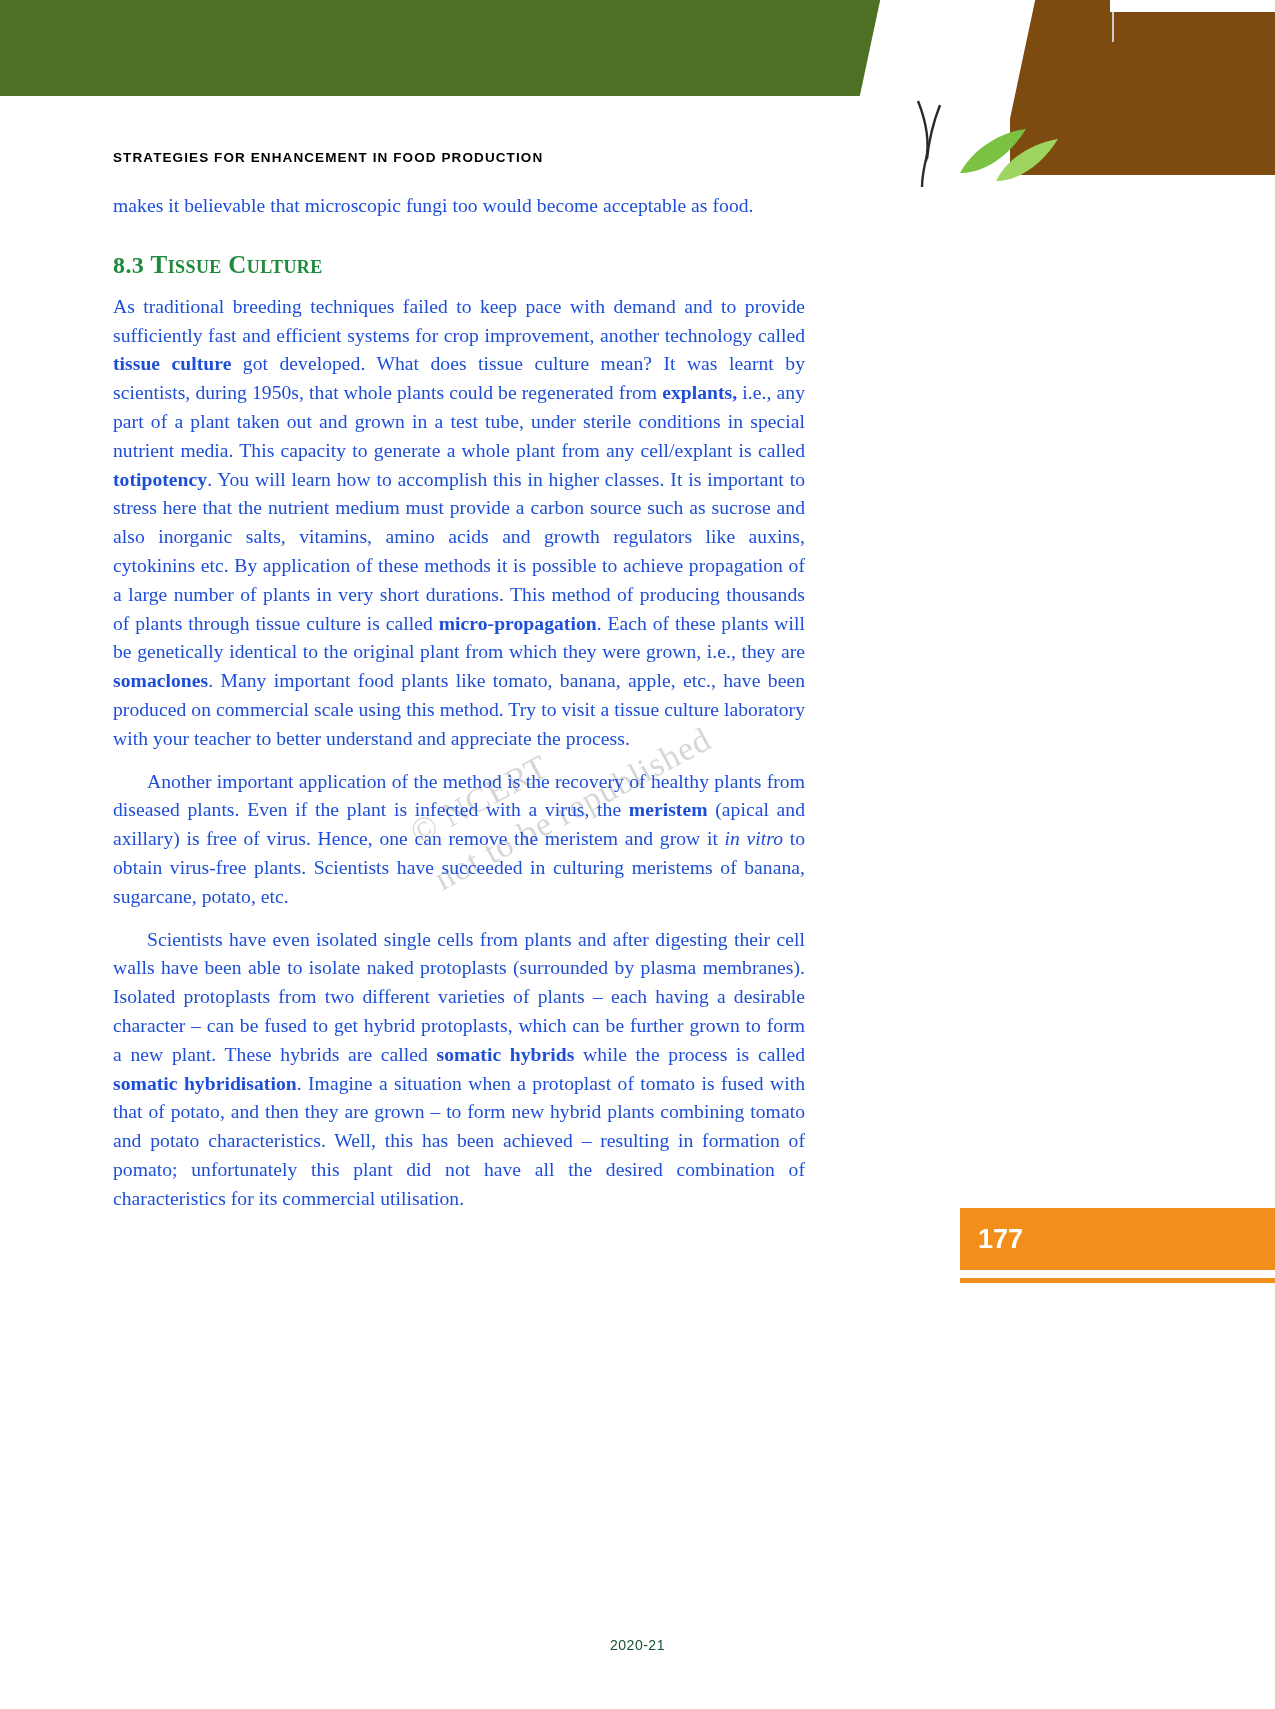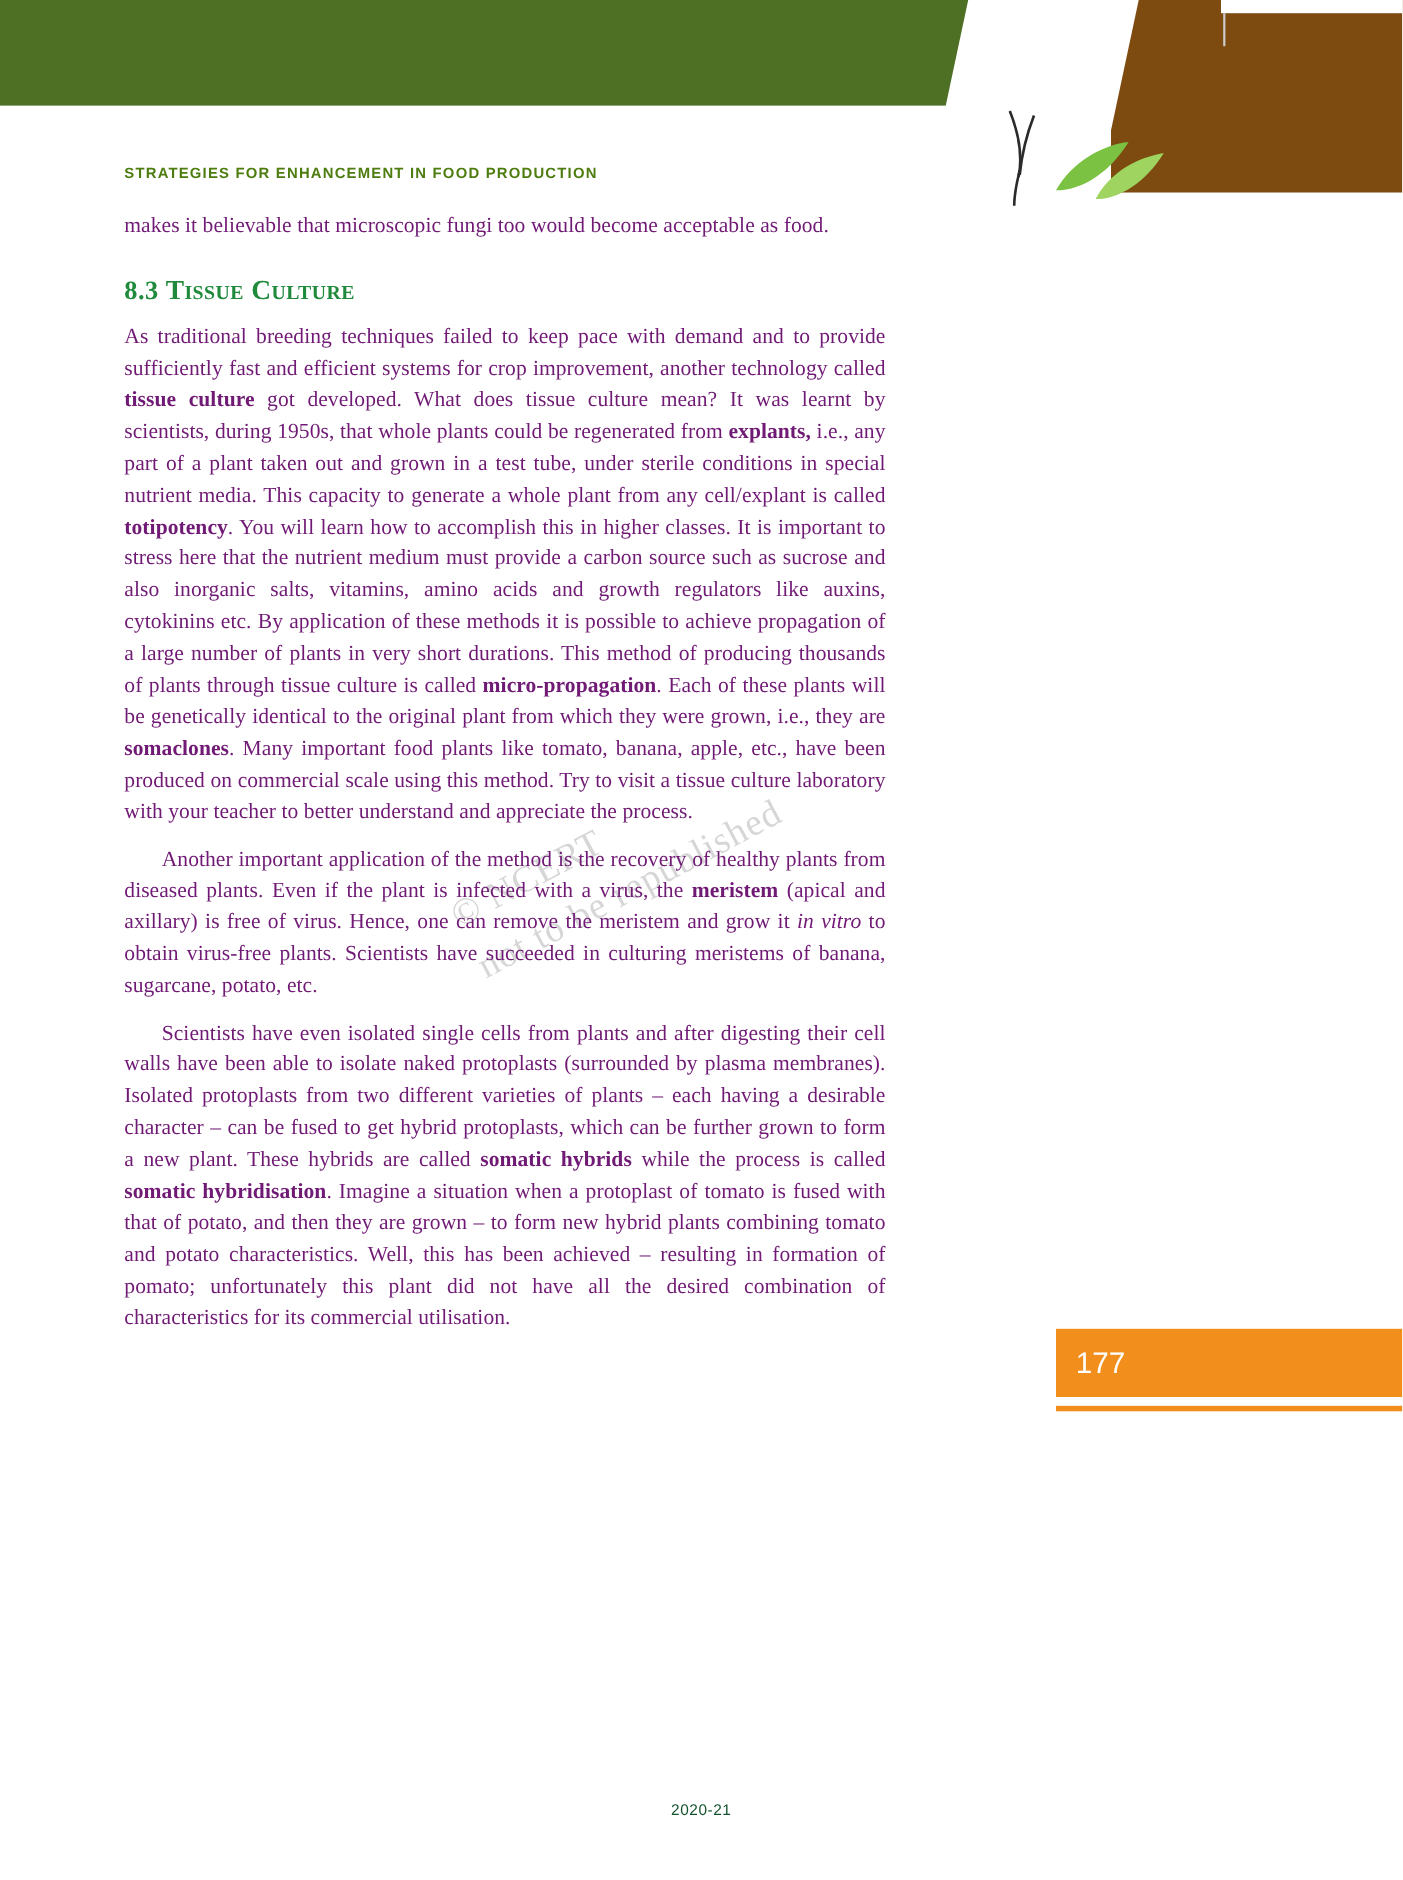--- a/index.html
+++ b/index.html
@@ -76,21 +76,21 @@
   .page-num-badge {
     position: absolute;
     left: 960px;
     top: 1208px;
     width: 315px;
     height: 62px;
     background: #f28f1c;
     color: #ffffff;
     font-family: "Liberation Sans", sans-serif;
     font-size: 27px;
-    font-weight: normal;
+    font-weight: bold;
     display: flex;
     align-items: center;
     padding-left: 18px;
     box-sizing: border-box;
   }
   .page-num-rule {
     position: absolute;
     left: 960px;
     top: 1278px;
     width: 315px;
@@ -99,38 +99,38 @@
   }
 
   
   .running-head {
     position: absolute;
     left: 113px;
     top: 150px;
     font-family: "Liberation Sans", sans-serif;
     font-size: 13.5px;
     letter-spacing: 1.1px;
-    color: #4d7c0f;
+    color: #000000;
     font-weight: bold;
     white-space: nowrap;
   }
 
   
   .content {
     position: absolute;
     left: 113px;
     top: 192px;
     width: 692px;
   }
   p {
     margin: 0 0 0 0;
     font-size: 19.6px;
     line-height: 28.8px;
     text-align: justify;
-    color: #701a75;
+    color: #1d4ed8;
     letter-spacing: 0.05px;
   }
   p.indent { text-indent: 34px; }
   p.spaced { margin-top: 14px; }
 
   .heading {
     margin: 30px 0 14px 0;
     color: #1f8a3b;
     font-family: "Liberation Serif", serif;
     font-weight: bold;

